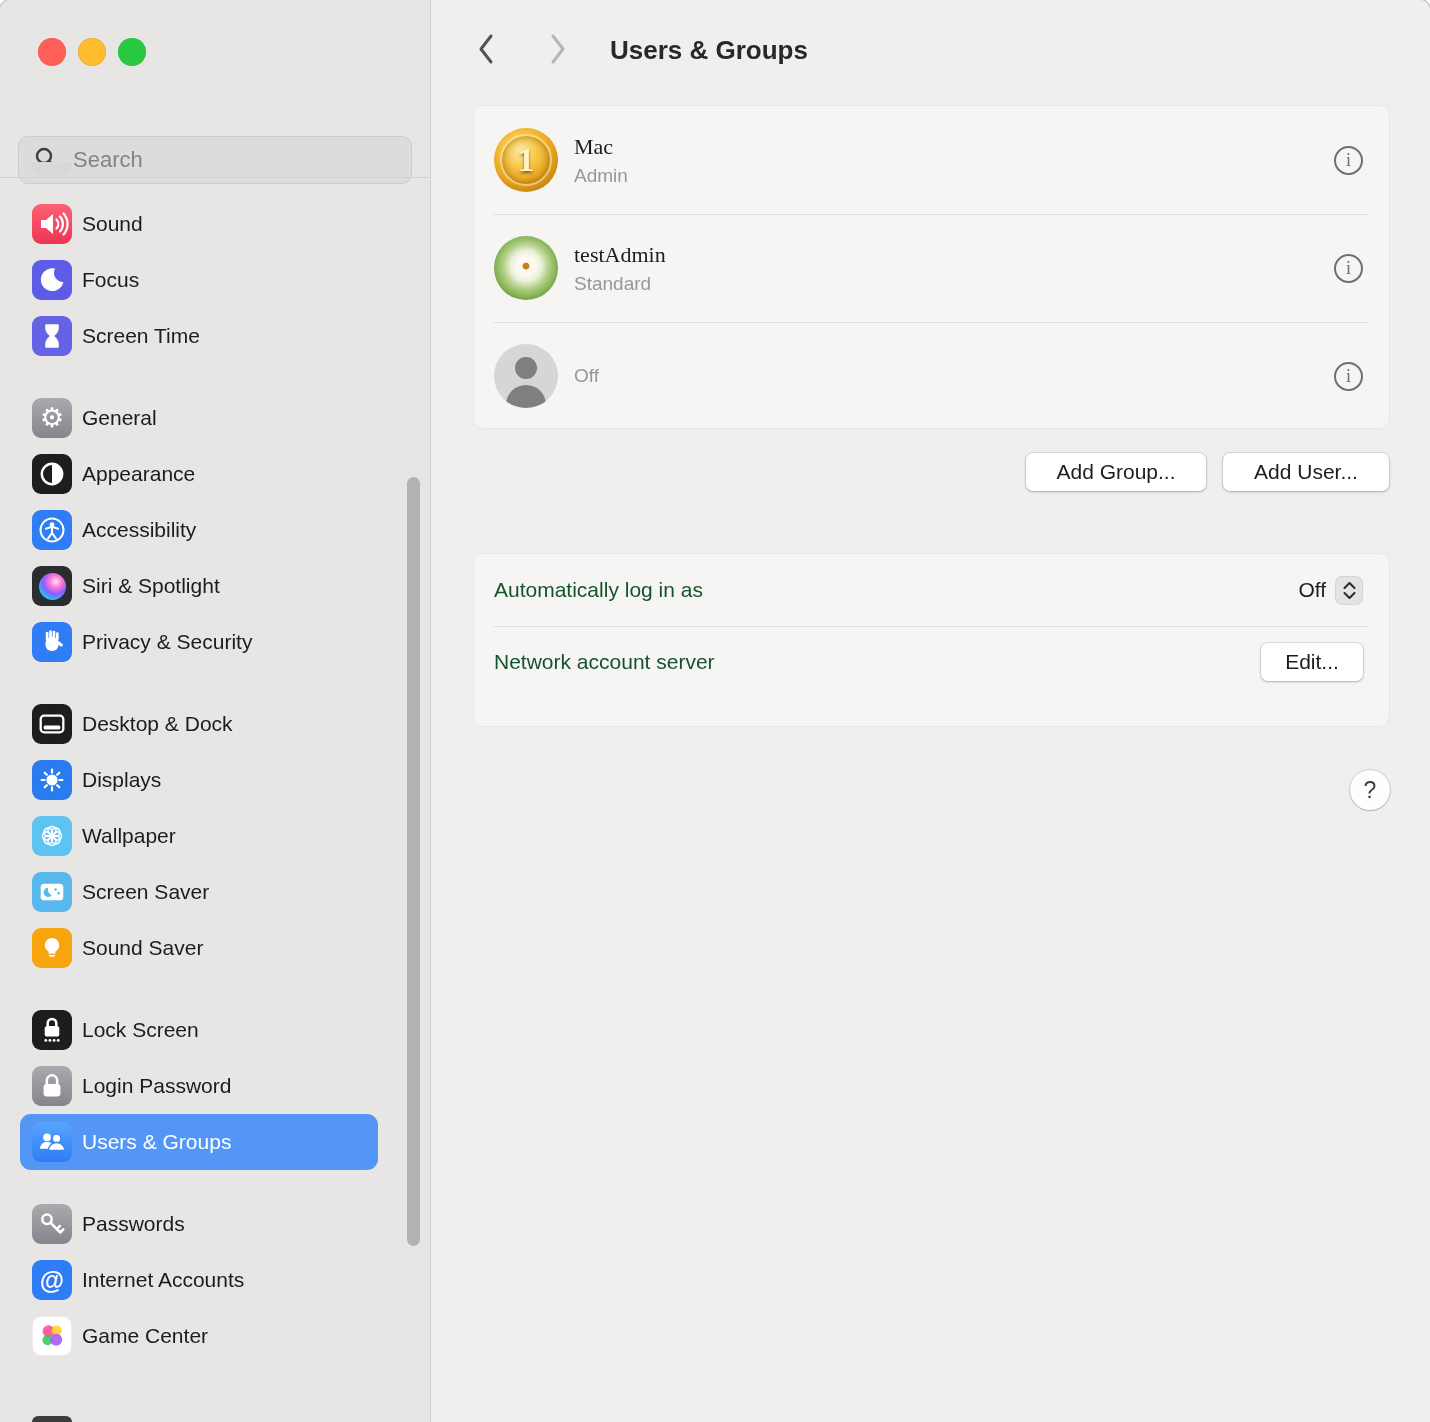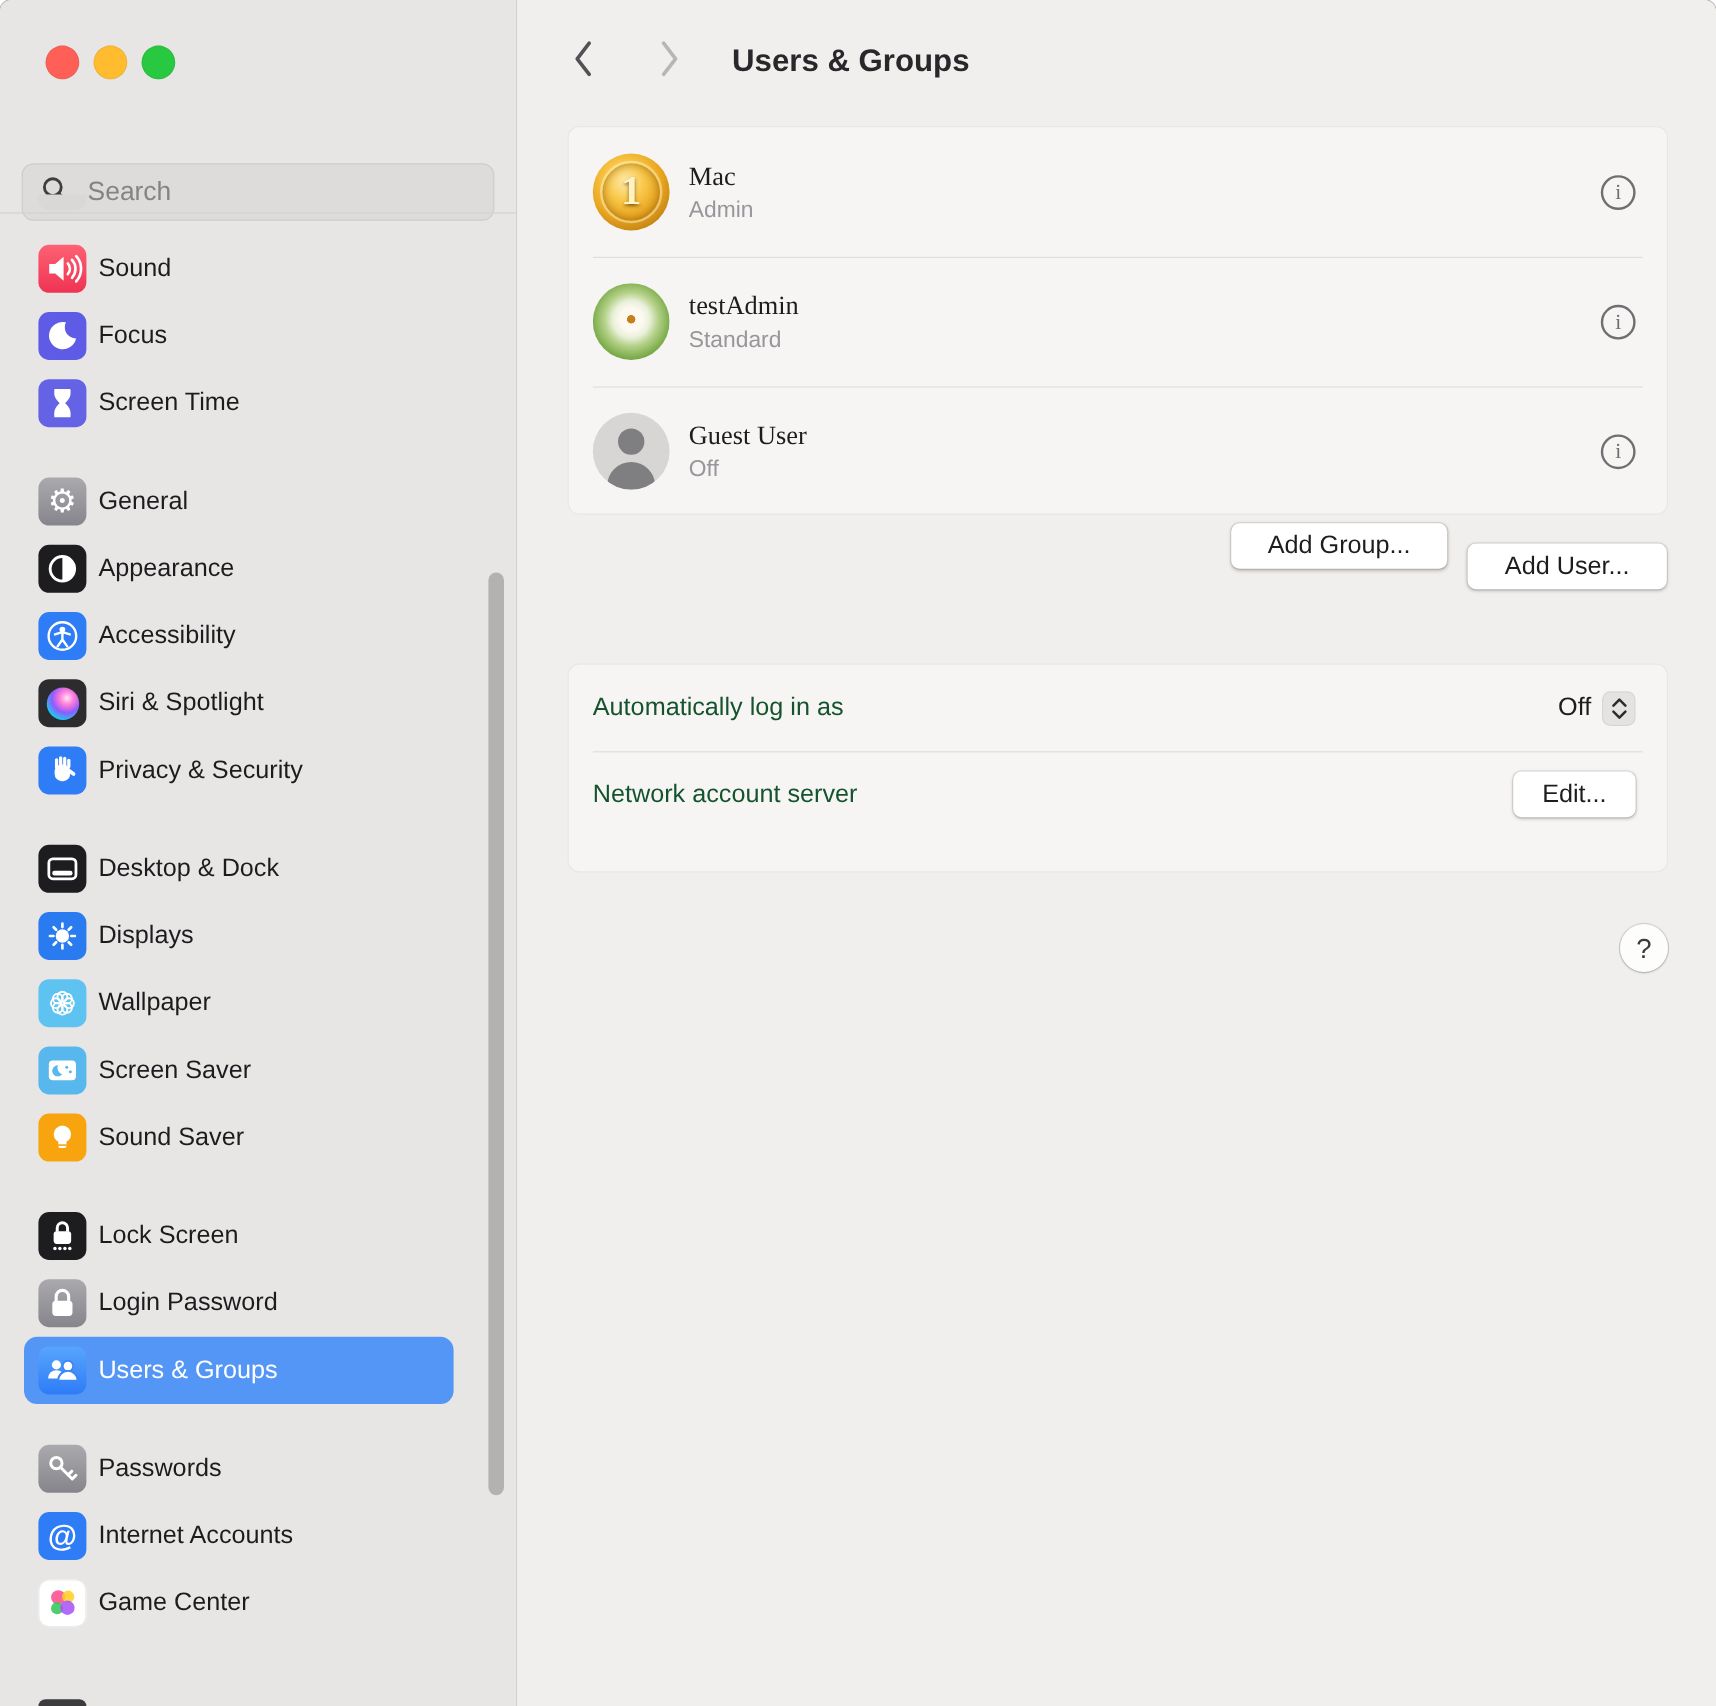--- a/index.html
+++ b/index.html
@@ -132,21 +132,21 @@
     display:flex; align-items:center; justify-content:center;
   }
   .info-btn i { font-family:"Liberation Serif","DejaVu Serif",serif; font-style:normal; font-size:18px; color:#6f6f73; line-height:1; }
 
   .btn {
     background:#ffffff; border-radius:7px; border:none;
     box-shadow:0 0 0 1px rgba(0,0,0,.08), 0 1px 3px rgba(0,0,0,.22);
     font-size:21px; color:#1d1d1f; font-family:inherit;
     display:flex; align-items:center; justify-content:center;
   }
-  .btn.add-group { position:absolute; left:595px; top:436px; width:180px; height:38px; }
+  .btn.add-group { position:absolute; left:595px; top:453px; width:180px; height:38px; }
   .btn.add-user  { position:absolute; left:792px; top:453px; width:166px; height:38px; }
 
   .set-row { height:72px; display:flex; align-items:center; padding:0 26px 0 20px; position:relative; }
   .set-row + .set-row::before { content:""; position:absolute; left:20px; right:20px; top:0; height:1px; background:rgba(0,0,0,.09); }
   .set-label { font-size:21px; color:#14532d; flex:1; }
   .popup-value { font-size:21px; color:#1d1d1f; margin-right:9px; }
   .stepper {
     width:28px; height:29px; border-radius:7px; background:#e4e3e1;
     box-shadow:inset 0 0 0 1px rgba(0,0,0,.06);
     display:flex; align-items:center; justify-content:center;
@@ -439,21 +439,20 @@
           <span class="user-name">testAdmin</span>
           <span class="user-role">Standard</span>
         </span>
         <span class="info-btn">
             <i>i</i>
           </span>
       </div>
       <div class="user-row">
         <span class="avatar avatar-guest"></span>
         <span class="user-text">
-          <span class="user-name">Guest User</span>
           <span class="user-role">Off</span>
         </span>
         <span class="info-btn">
             <i>i</i>
           </span>
       </div>
     </section>
 
     <button class="btn add-group">Add Group...</button>
     <button class="btn add-user">Add User...</button>

